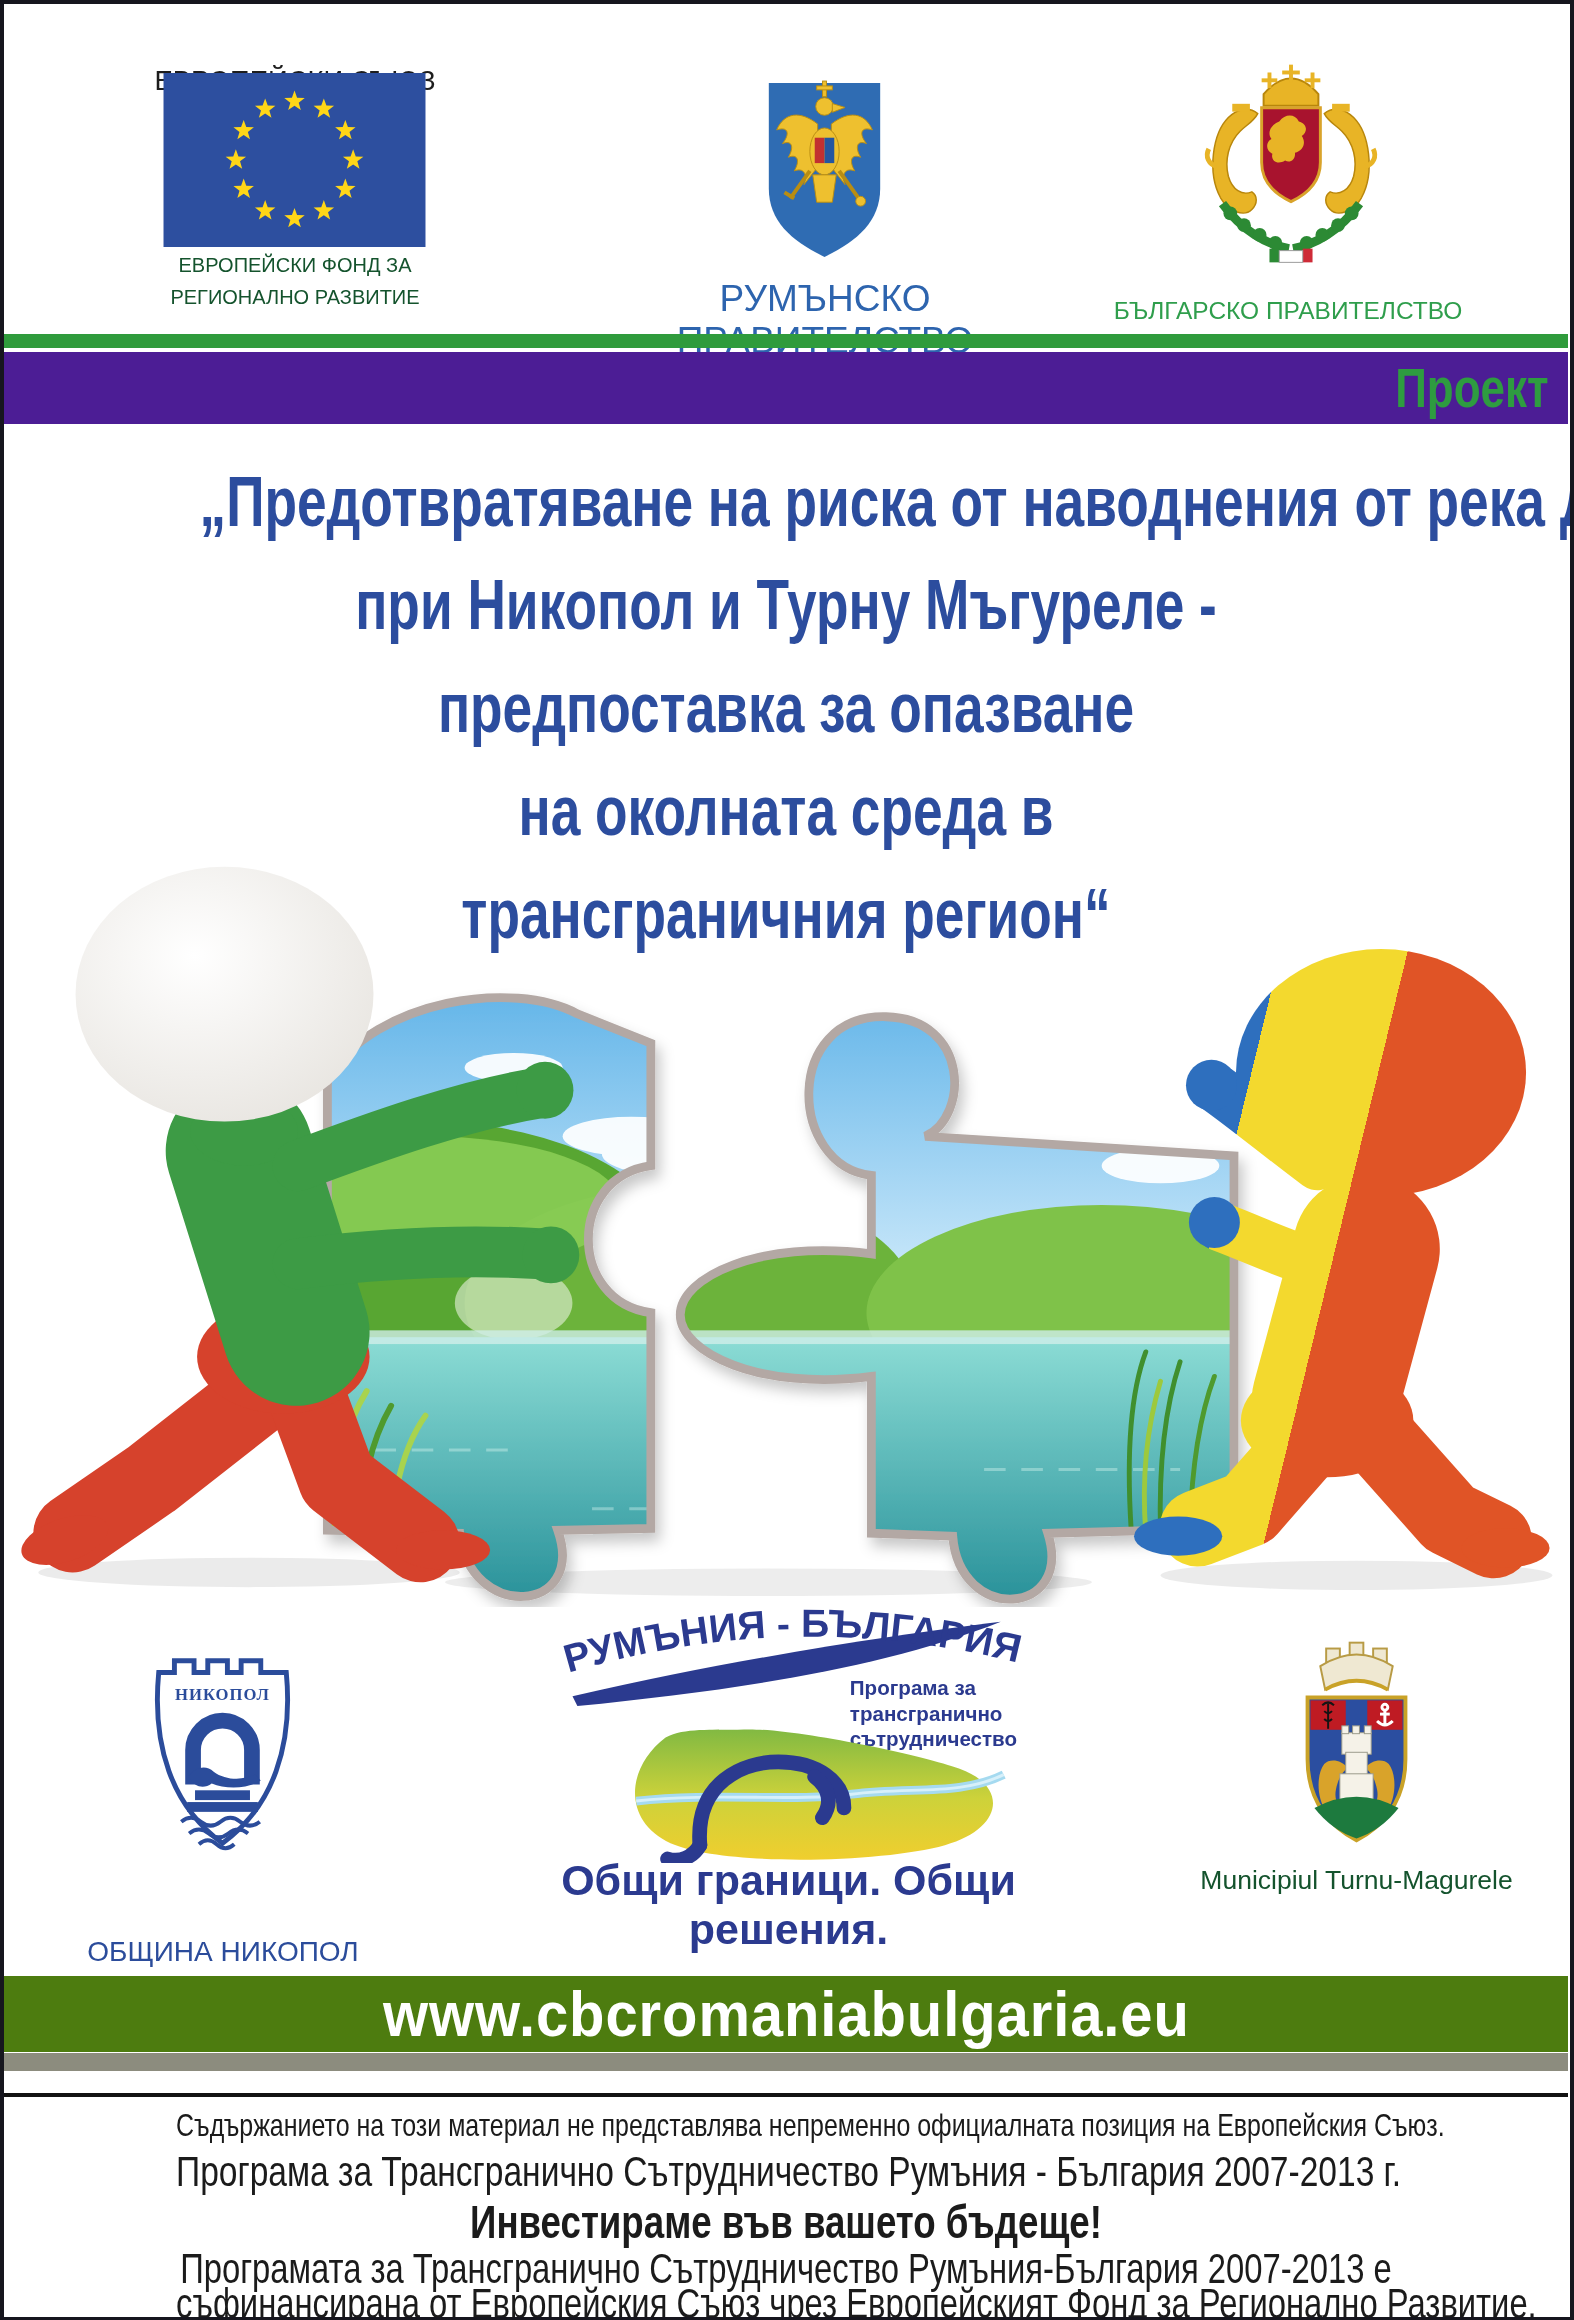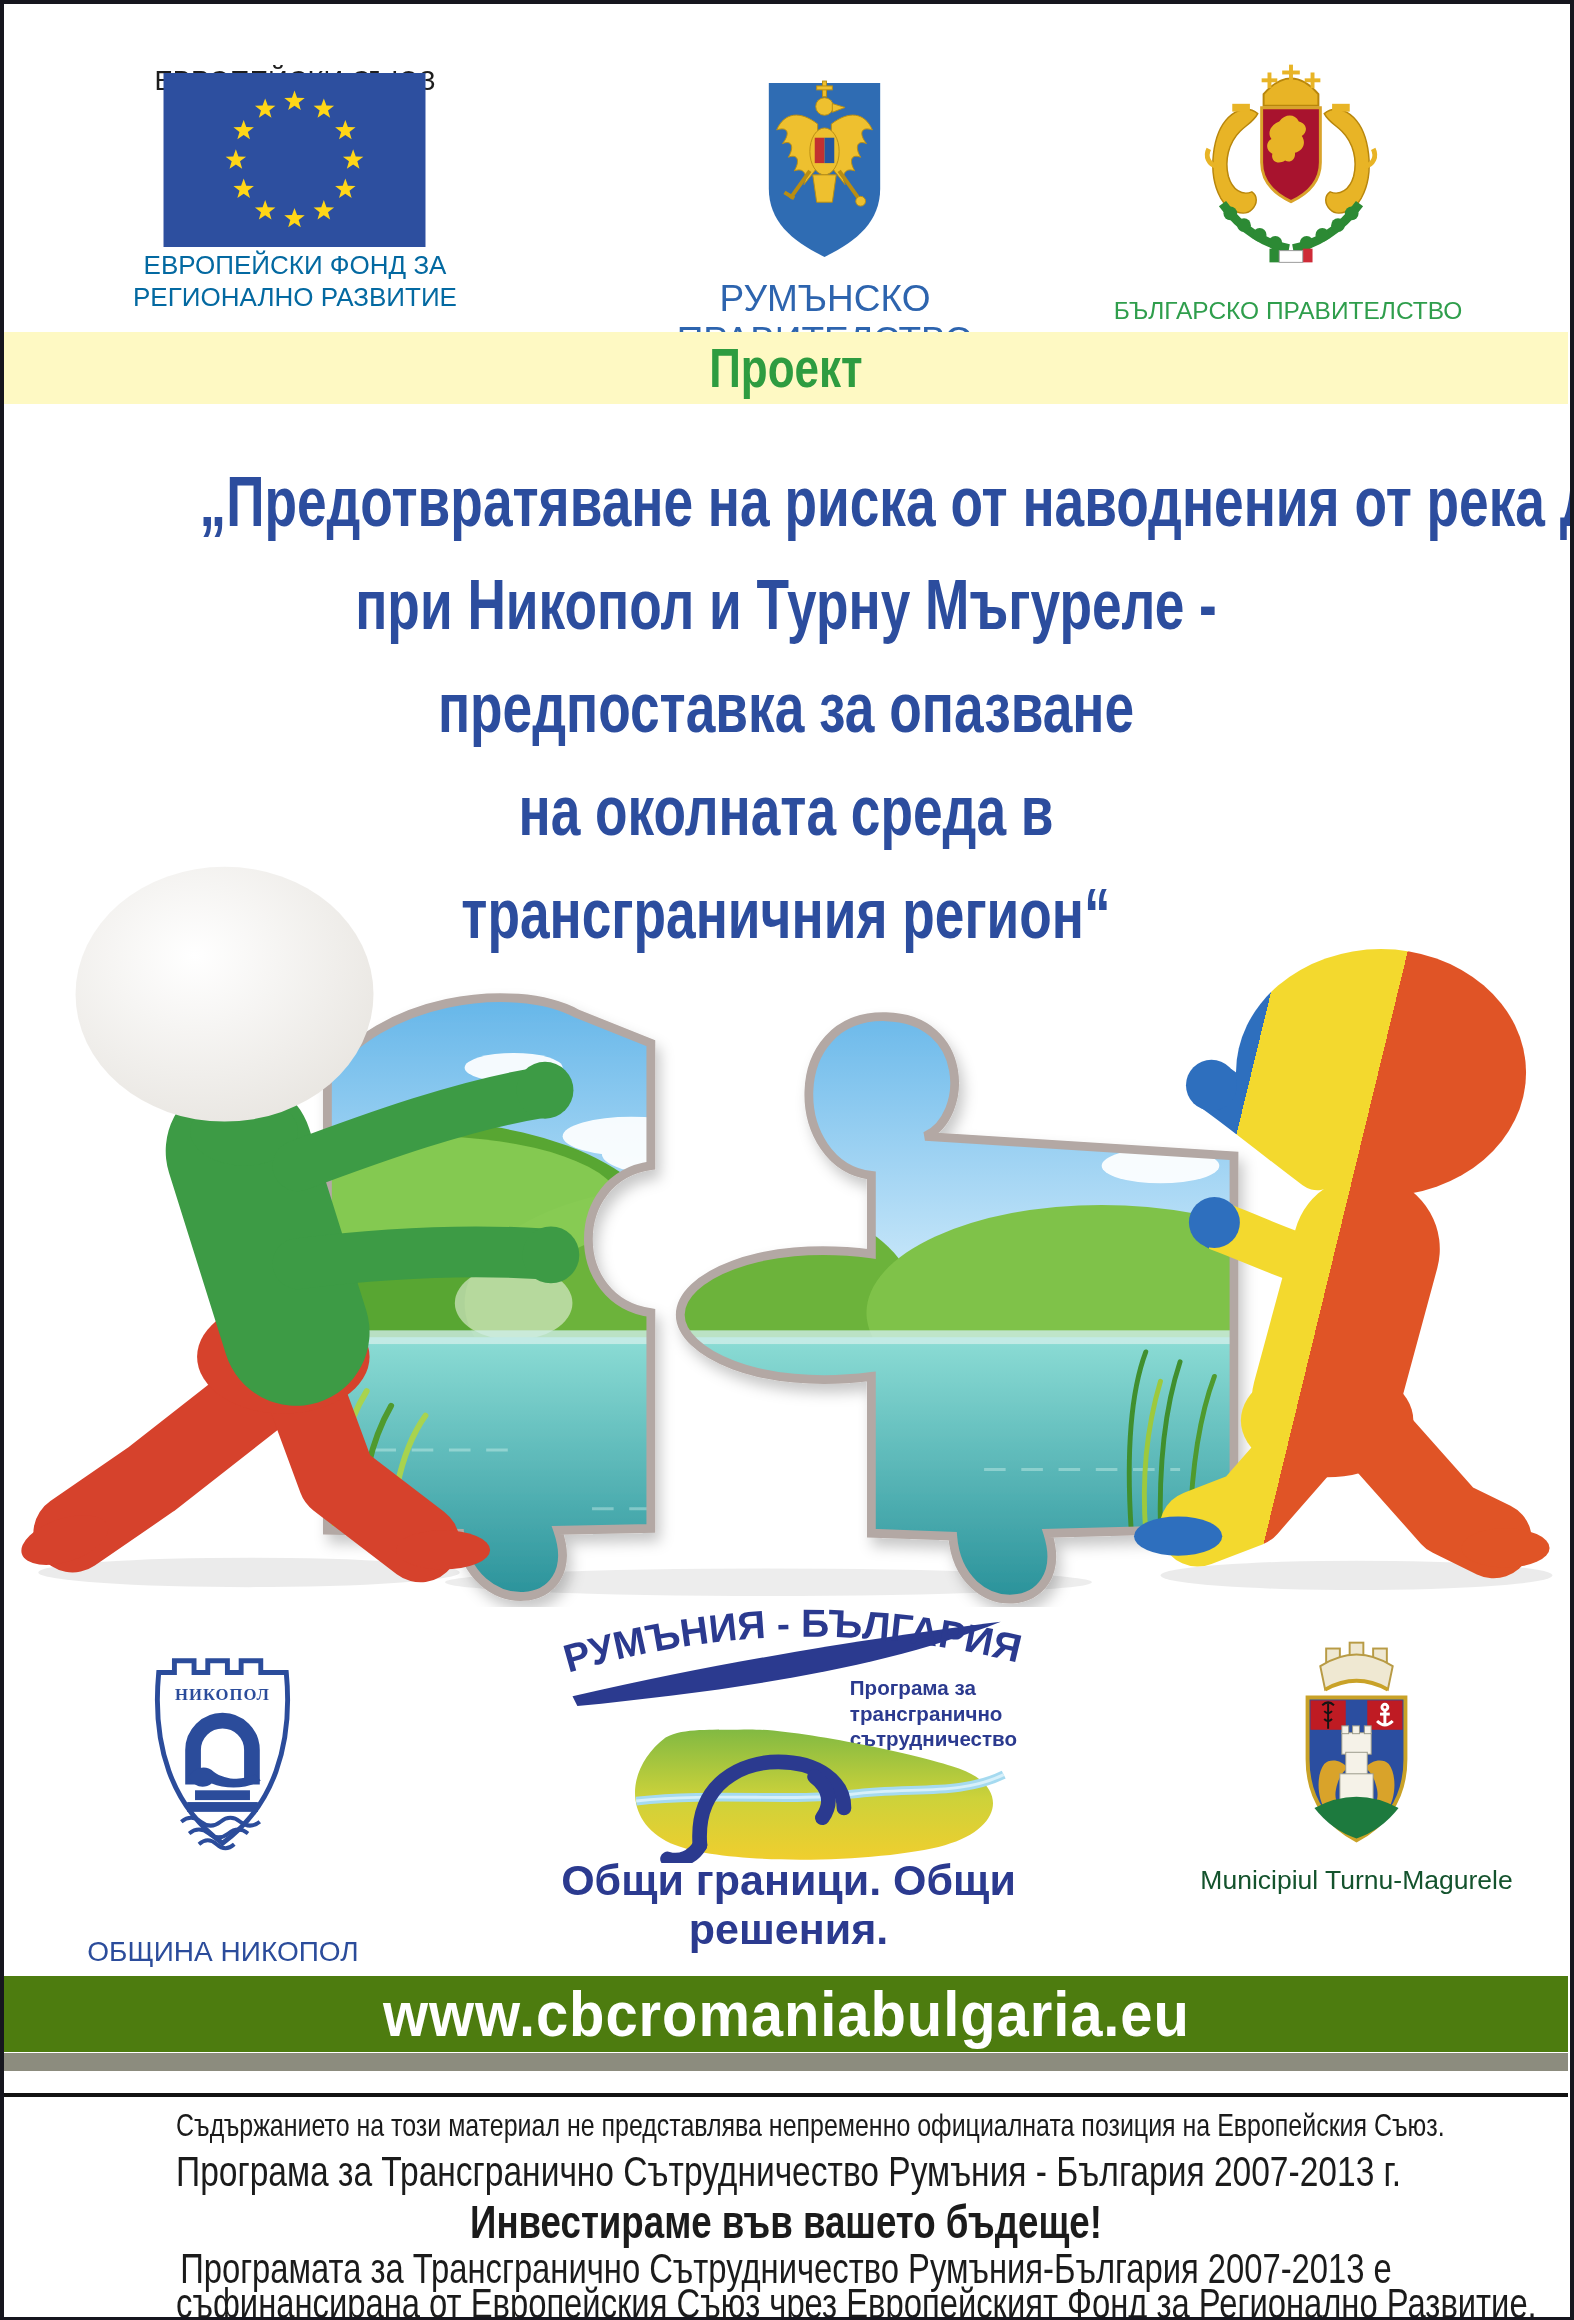--- a/index.html
+++ b/index.html
@@ -4,30 +4,30 @@
 <style>
   html,body{margin:0;padding:0;background:#ffffff;}
   .poster{position:relative;width:1574px;height:2321px;background:#fff;border:4.9px solid #16161e;
           box-sizing:border-box;overflow:hidden;font-family:"Liberation Sans",sans-serif;color:#1b1b1b;}
   .abs{position:absolute;}
   .ctr{text-align:center;}
 
   
   .eu-title{left:95px;top:29px;width:392px;font-size:27.4px;color:#1d1d1d;margin-top:32px;}
   .eu-flag{left:159px;top:69px;}
-  .eu-caption{left:95px;top:245px;width:392px;font-size:26px;line-height:32px;color:#0369a1;}
+  .eu-caption{left:95px;top:245px;width:392px;font-size:20px;line-height:32px;color:#14532d;}
   .ro-coat{left:757px;top:69px;}
   .ro-caption{left:625px;top:274px;width:392px;font-size:37px;color:#2d64ae;}
   .bg-coat{left:1179px;top:45px;}
   .bg-caption{left:1088px;top:285px;width:392px;font-size:24.5px;color:#2f9e4c;margin-top:8px;}
 
   
   .band-green{left:0;top:330px;width:1564px;height:13.7px;background:#2F9B3C;}
-  .band-yellow{left:0;top:328px;width:1564px;height:72px;background:#fef9c3;line-height:72px;
-               font-size:55px;font-weight:bold;color:#2E9C40;}
+  .band-yellow{left:0;top:348px;width:1564px;height:72px;background:#4c1d95;line-height:72px;
+               font-size:55px;font-weight:bold;color:#2E9C40;text-align:right;}
   .band-yellow .inner{display:inline-block;transform:scaleX(0.8);transform-origin:50% 50%;}
 
   
   .title-block{left:0;top:446px;width:1564px;color:#2c4d9e;font-weight:bold;}
   .title-block .t-line{height:103px;line-height:103px;font-size:71px;white-space:nowrap;text-align:center;
                        transform:scaleX(0.75);transform-origin:50% 50%;}
 
   
   .illu{left:0;top:838px;}
 

